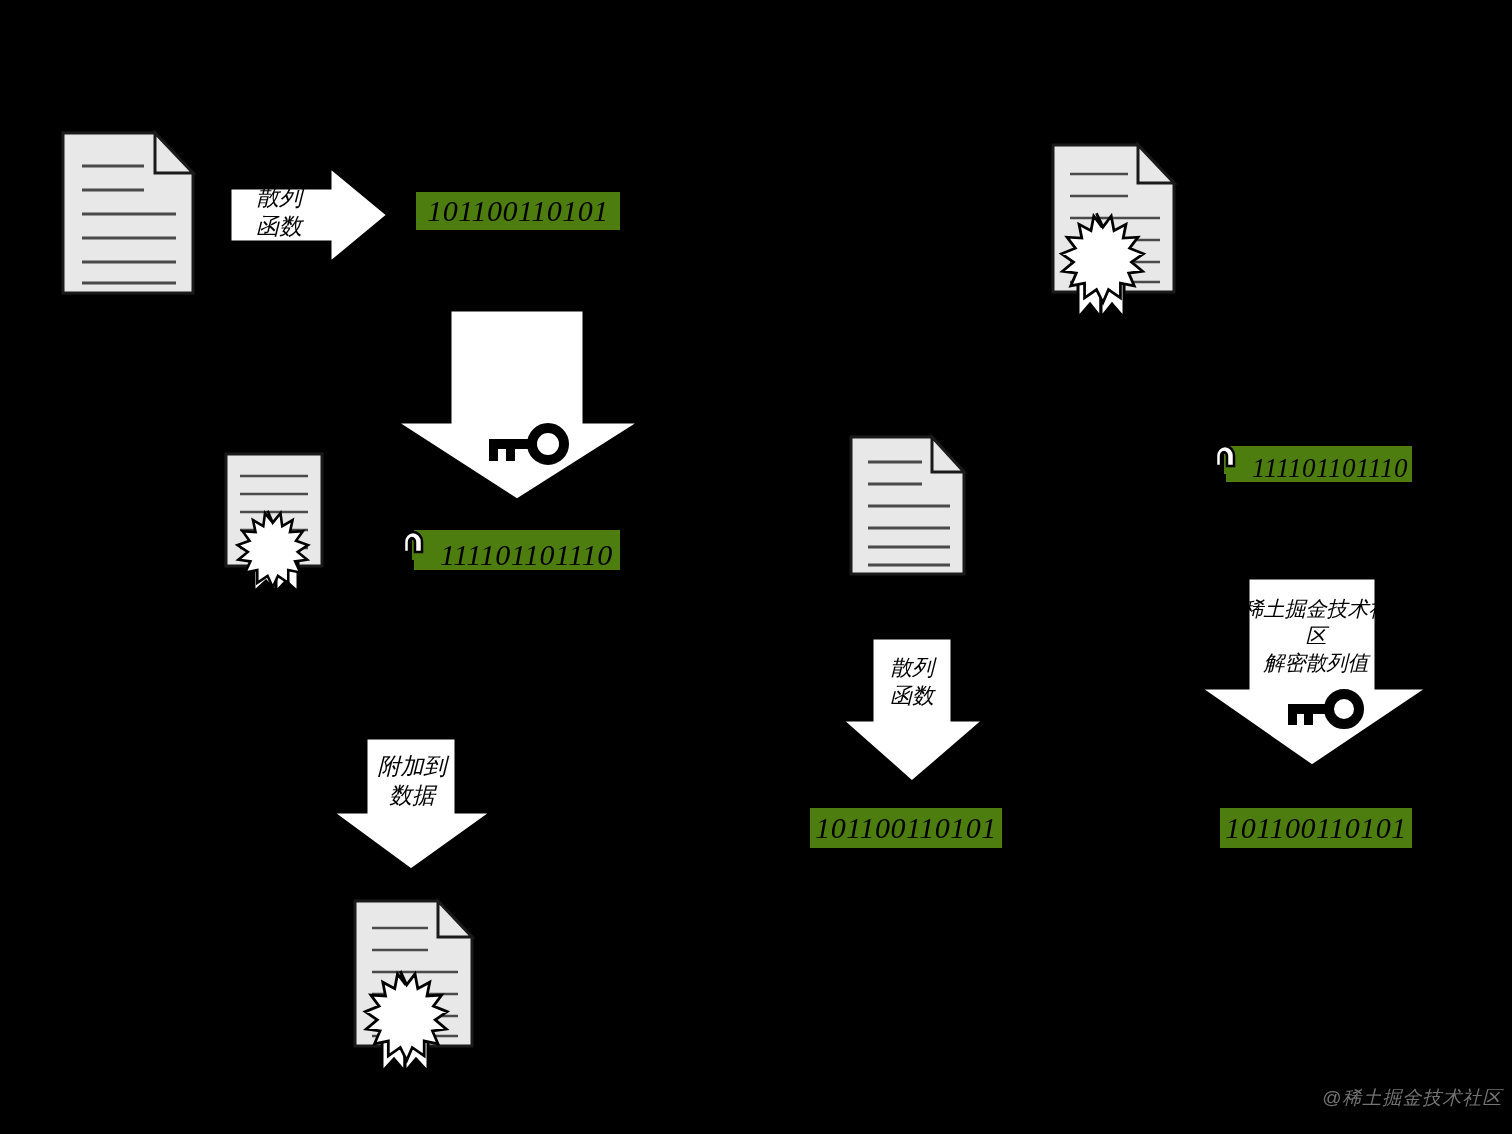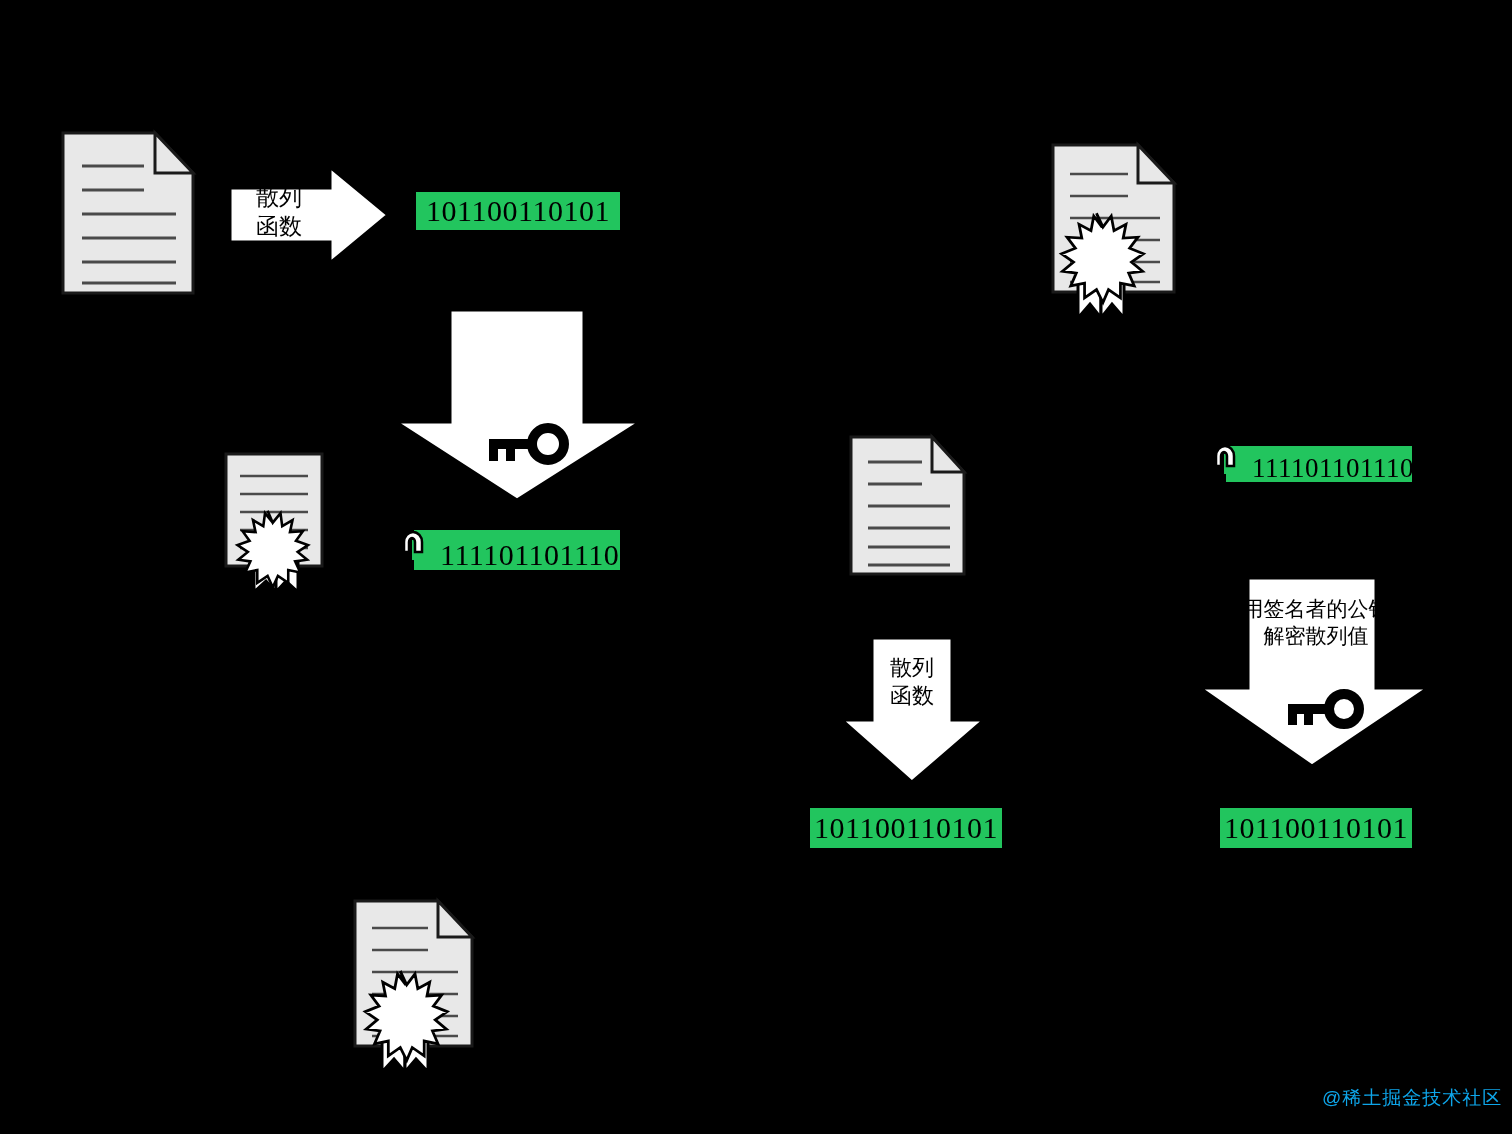--- a/index.html
+++ b/index.html
@@ -7,30 +7,31 @@
     padding: 0;
     background: #000000;
   }
   #canvas {
     position: relative;
     width: 1512px;
     height: 1134px;
     background: #000000;
     overflow: hidden;
     font-family: "Liberation Sans", "DejaVu Sans", sans-serif;
+    font-style: italic;
   }
 
   
   .doc-wrap { position: absolute; }
   .doc-wrap svg { display: block; overflow: visible; }
 
   
   .valbox {
     position: absolute;
-    background: #22c55e;
+    background: #4d7c0f;
     border: 2px solid #000000;
     box-shadow: 4px 4px 0 0 #000000;
     display: flex;
     align-items: center;
     box-sizing: border-box;
   }
   .valbox .val-text {
     font-family: "Liberation Serif", "DejaVu Serif", serif;
     font-size: 30px;
     color: #000000;
@@ -62,21 +63,21 @@
     text-align: center;
     font-family: "Liberation Sans", "DejaVu Sans", sans-serif;
     line-height: 1.28;
     white-space: pre-line;
     pointer-events: none;
   }
 
   
   .watermark {
     position: absolute;
-    color: #0ea5e9;
+    color: #737373;
     font-size: 19px;
     font-family: "Liberation Sans", "DejaVu Sans", sans-serif;
     letter-spacing: 1px;
     white-space: nowrap;
   }
 </style>
 </head>
 <body>
 
 <div id="canvas">
@@ -149,20 +150,28 @@
   <div class="valbox locked" style="left:410px; top:528px; width:212px; height:44px;">
     <span class="lock-badge">
       <svg width="34" height="48" viewBox="0 0 34 48">
         <path d="M2 4 L2 44 L16 44 L16 34 L6 34 L6 14 L16 14 L16 4 Z" fill="#000000"></path>
         <path d="M6 16 A9 10 0 0 1 24 16 L24 26 L17 26 L17 16 A3 4 0 0 0 11 16 L11 26 L6 26 Z" fill="#ffffff" stroke="#000000" stroke-width="2.5"></path>
       </svg>
     </span>
     <span class="val-text">111101101110</span>
   </div>
 
+  <div class="arrow" style="left:328px; top:734px; width:170px; height:140px;">
+    <svg width="170" height="140" viewBox="0 0 170 140">
+      <path d="M38 4 L128 4 L128 78 L164 78 L83 136 L4 78 L38 78 Z" fill="#000000" transform="translate(4,3)"></path>
+      <path d="M38 4 L128 4 L128 78 L164 78 L83 136 L4 78 L38 78 Z" fill="#ffffff" stroke="#000000" stroke-width="3"></path>
+    </svg>
+    <div class="arrow-label" style="left:33px; top:18px; width:102px; font-size:23px;">附加到
+数据</div>
+  </div>
 
   <div class="doc-wrap" style="left:350px; top:896px;">
     <svg width="136" height="176" viewBox="0 0 136 176">
       <path d="M5 5 L88 5 L122 41 L122 150 L5 150 Z" fill="#000000" transform="translate(5,5)"></path>
       <path d="M5 5 L88 5 L122 41 L122 150 L5 150 Z" fill="#e8e8e8" stroke="#1a1a1a" stroke-width="3"></path>
       <path d="M88 5 L88 41 L122 41 Z" fill="#e8e8e8" stroke="#1a1a1a" stroke-width="3"></path>
       <g stroke="#4a4a4a" stroke-width="2.5">
         <line x1="22" y1="32" x2="78" y2="32"></line>
         <line x1="22" y1="54" x2="78" y2="54"></line>
         <line x1="22" y1="76" x2="108" y2="76"></line>
@@ -238,21 +247,21 @@
     <svg width="240" height="200" viewBox="0 0 240 200">
       <path d="M52 4 L180 4 L180 114 L232 114 L116 192 L4 114 L52 114 Z" fill="#000000" transform="translate(4,3)"></path>
       <path d="M52 4 L180 4 L180 114 L232 114 L116 192 L4 114 L52 114 Z" fill="#ffffff" stroke="#000000" stroke-width="3"></path>
       <g fill="#000000">
         <rect x="92" y="130" width="44" height="10"></rect>
         <rect x="92" y="130" width="9" height="21"></rect>
         <rect x="108" y="130" width="9" height="21"></rect>
         <circle cx="148" cy="135" r="15" fill="none" stroke="#000000" stroke-width="10"></circle>
       </g>
     </svg>
-    <div class="arrow-label" style="left:46px; top:22px; width:148px; font-size:21px;">用签名者的公钥
+    <div class="arrow-label" style="left:46px; top:22px; width:148px; font-size:21px;">稀土掘金技术社区
 解密散列值</div>
   </div>
 
   <div class="valbox plain" style="left:808px; top:806px; width:196px; height:44px;">
     <span class="val-text">101100110101</span>
   </div>
 
   <div class="valbox plain" style="left:1218px; top:806px; width:196px; height:44px;">
     <span class="val-text">101100110101</span>
   </div>

